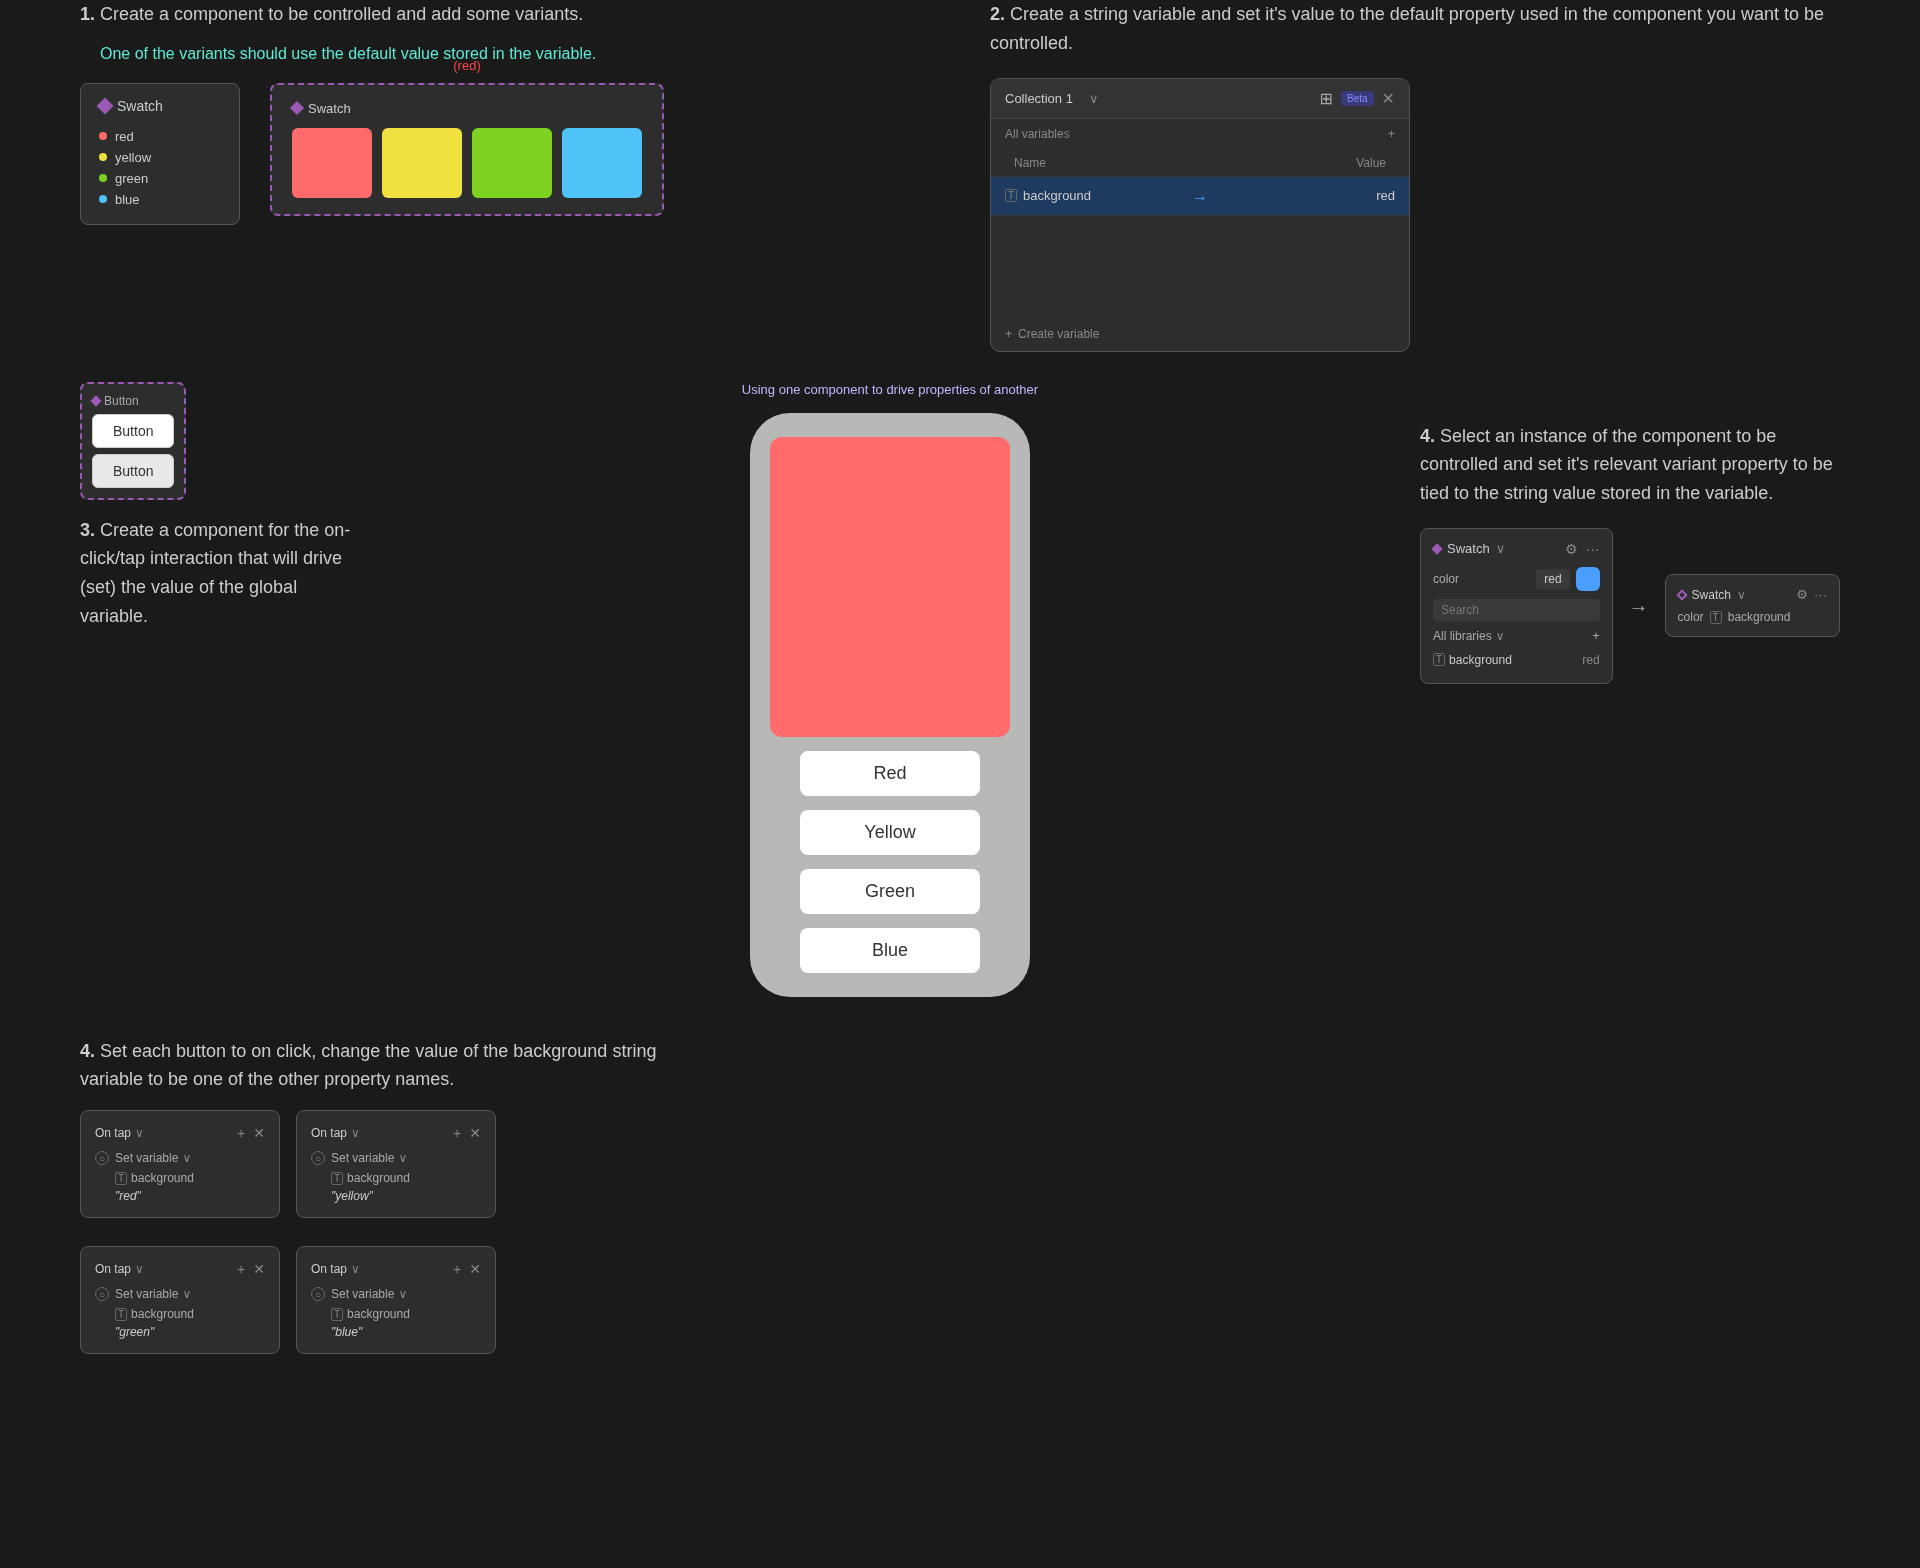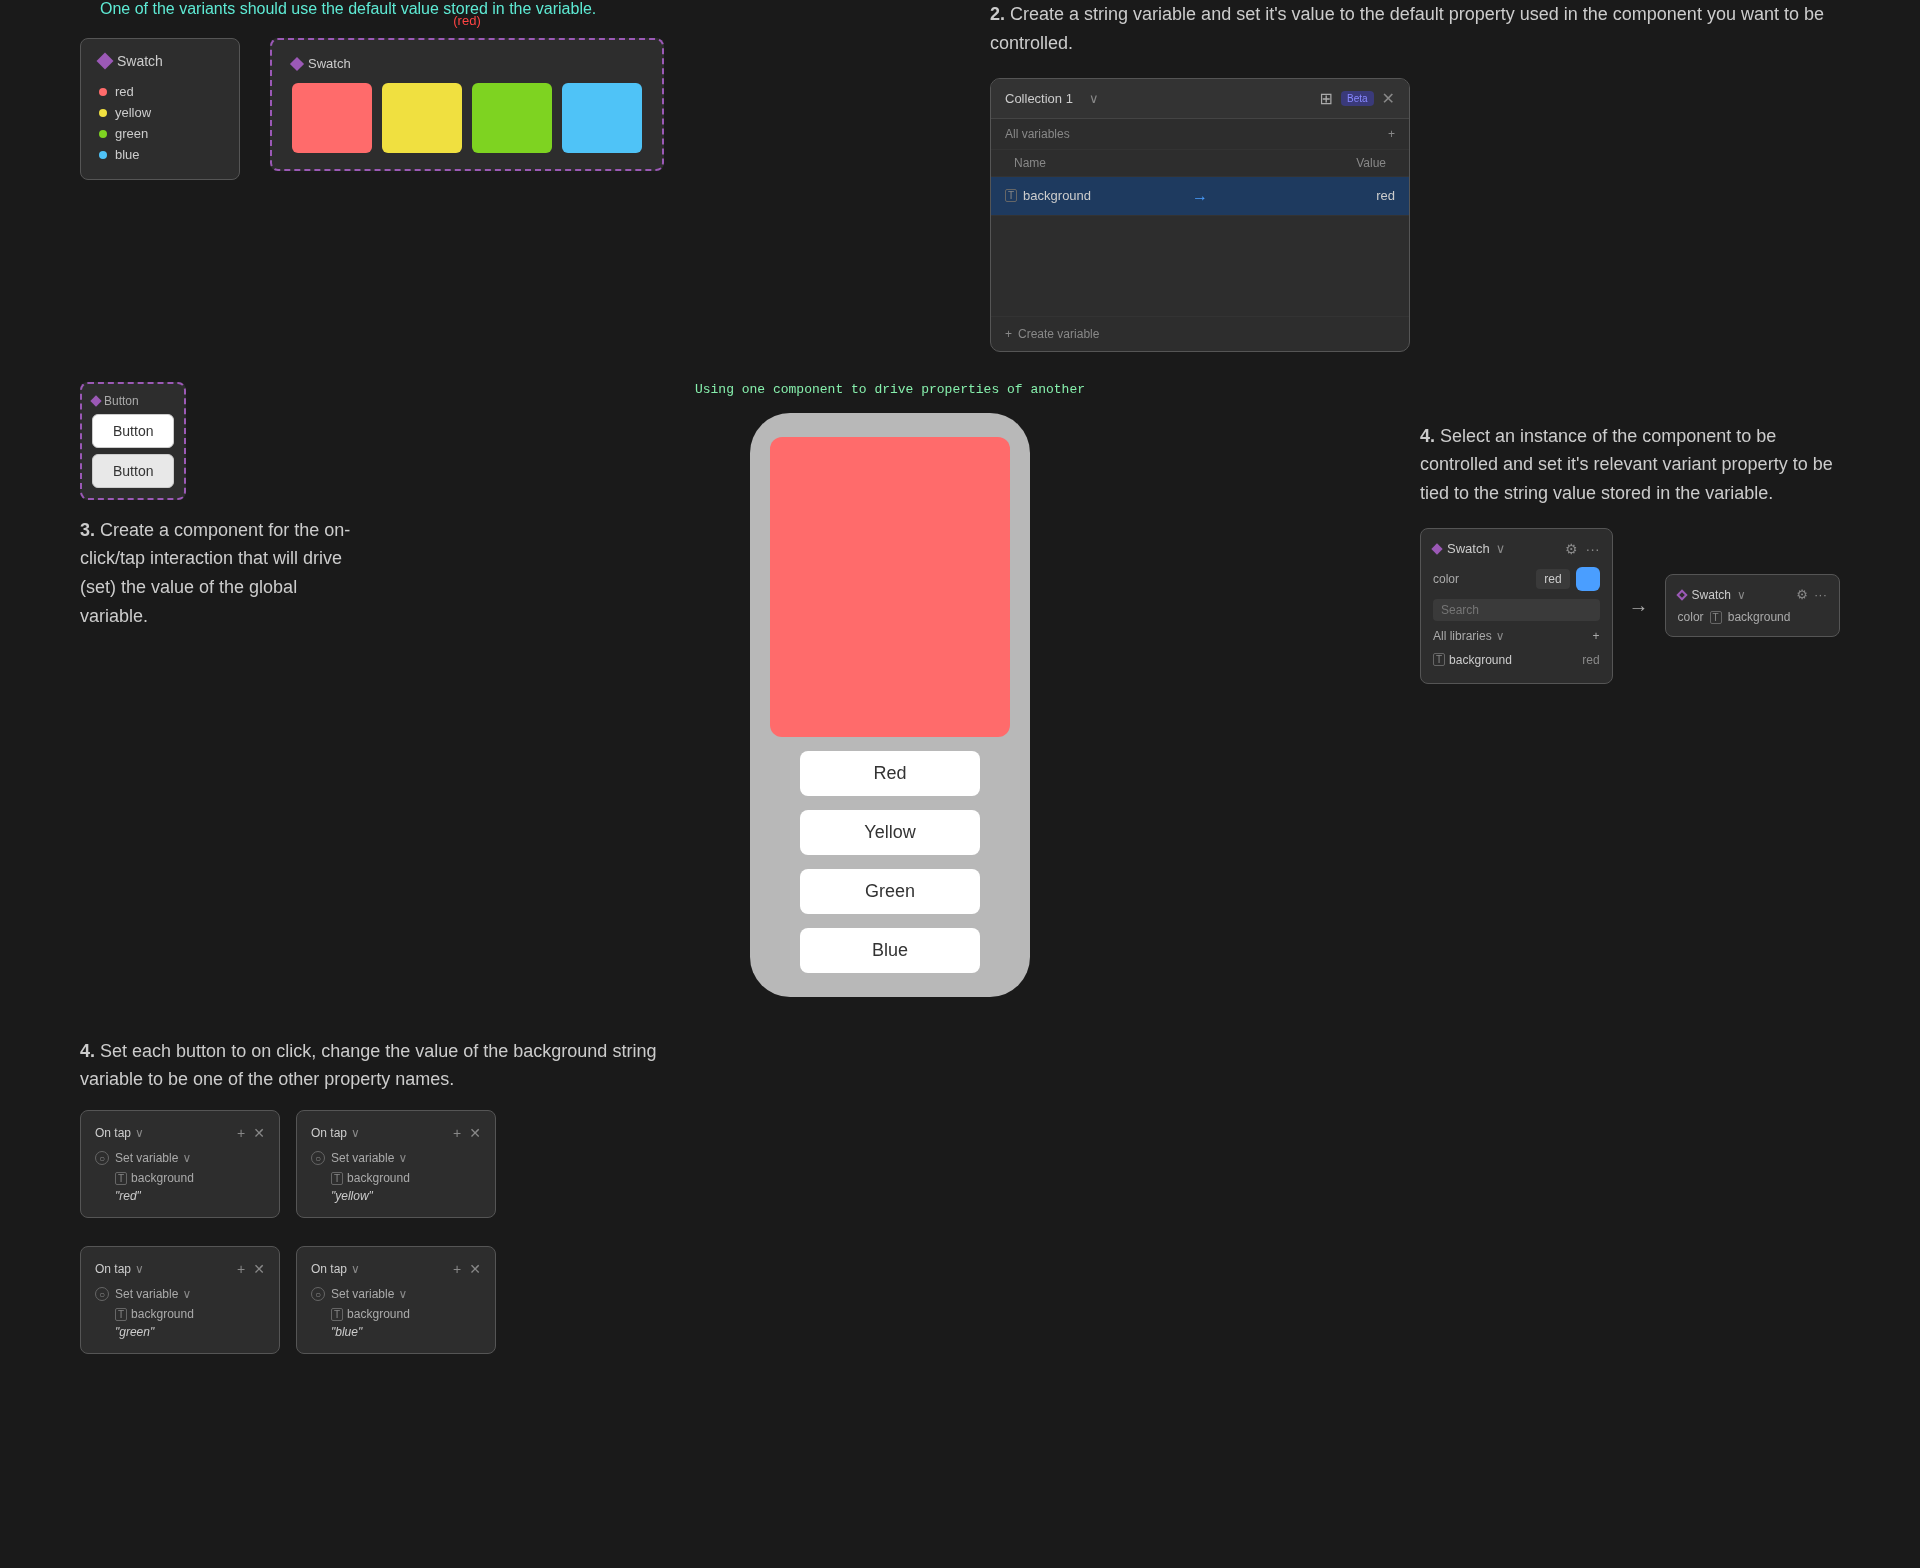--- a/index.html
+++ b/index.html
@@ -50,20 +50,24 @@
     }
   </style>
 </head>
 <body>
 <div class="page">
 
 
   <div style="display:flex; padding: 0 80px; gap:60px; margin-bottom:30px;">
 
     <div style="flex:1;">
+      <p class="step-text">
+        <span style="font-weight:700;">1.</span>
+        <span>Create a component to be controlled and add some variants.</span>
+      </p>
       <p style="font-size:16px; color:#5eead4; margin-bottom:20px; margin-left:20px;">One of the variants should use the default value stored in the variable.</p>
 
       <div style="display:flex; align-items:flex-start; gap:30px; margin-top:10px;">
 
         <div style="background:#2d2d2d; border:1px solid #555; border-radius:8px; padding:14px 18px; min-width:160px;">
           <div style="display:flex; align-items:center; gap:6px; margin-bottom:12px;">
             <span style="width:12px; height:12px; background:#9b59b6; transform:rotate(45deg); display:inline-block;"></span>
             <span style="font-size:14px; color:#ccc;">Swatch</span>
           </div>
           <div style="display:flex; align-items:center; gap:8px; padding:3px 0; font-size:13px; color:#ccc;">
@@ -163,21 +167,21 @@
         <button class="btn-white" style="background:#fff; color:#333; border:1px solid #ccc; border-radius:6px; padding:8px 20px; font-size:14px; font-weight:500; cursor:pointer;">Button</button>
         <button style="background:#e8e8e8; color:#333; border:1px solid #ccc; border-radius:6px; padding:8px 20px; font-size:14px; cursor:pointer;">Button</button>
       </div>
       <p class="step-text">
         <span style="font-weight:700;">3.</span>
         <span>Create a component for the on-click/tap interaction that will drive (set) the value of the global variable.</span>
       </p>
     </div>
 
     <div style="flex:1; display:flex; flex-direction:column; align-items:center;">
-      <p style="font-size:13px; color:#86efac; margin-bottom:16px;font-family:Liberation Mono, monospace;">Using one component to drive properties of another</p>
+      <p style="font-size:13px; color:#c4b5fd; margin-bottom:16px;">Using one component to drive properties of another</p>
       <div style="background:#b8b8b8; border-radius:40px; padding:24px 20px; width:280px; display:flex; flex-direction:column; align-items:center; gap:14px;">
         <div style="width:100%; height:300px; background:#ff6b6b; border-radius:12px;"></div>
         <button style="background:#fff; color:#333; border:none; border-radius:8px; padding:12px 0; font-size:18px; font-weight:400; cursor:pointer; width:180px; text-align:center;">Red</button>
         <button style="background:#fff; color:#333; border:none; border-radius:8px; padding:12px 0; font-size:18px; font-weight:400; cursor:pointer; width:180px; text-align:center;">Yellow</button>
         <button style="background:#fff; color:#333; border:none; border-radius:8px; padding:12px 0; font-size:18px; font-weight:400; cursor:pointer; width:180px; text-align:center;">Green</button>
         <button style="background:#fff; color:#333; border:none; border-radius:8px; padding:12px 0; font-size:18px; font-weight:400; cursor:pointer; width:180px; text-align:center;">Blue</button>
       </div>
     </div>
 
     <div style="width:420px; flex-shrink:0;">

